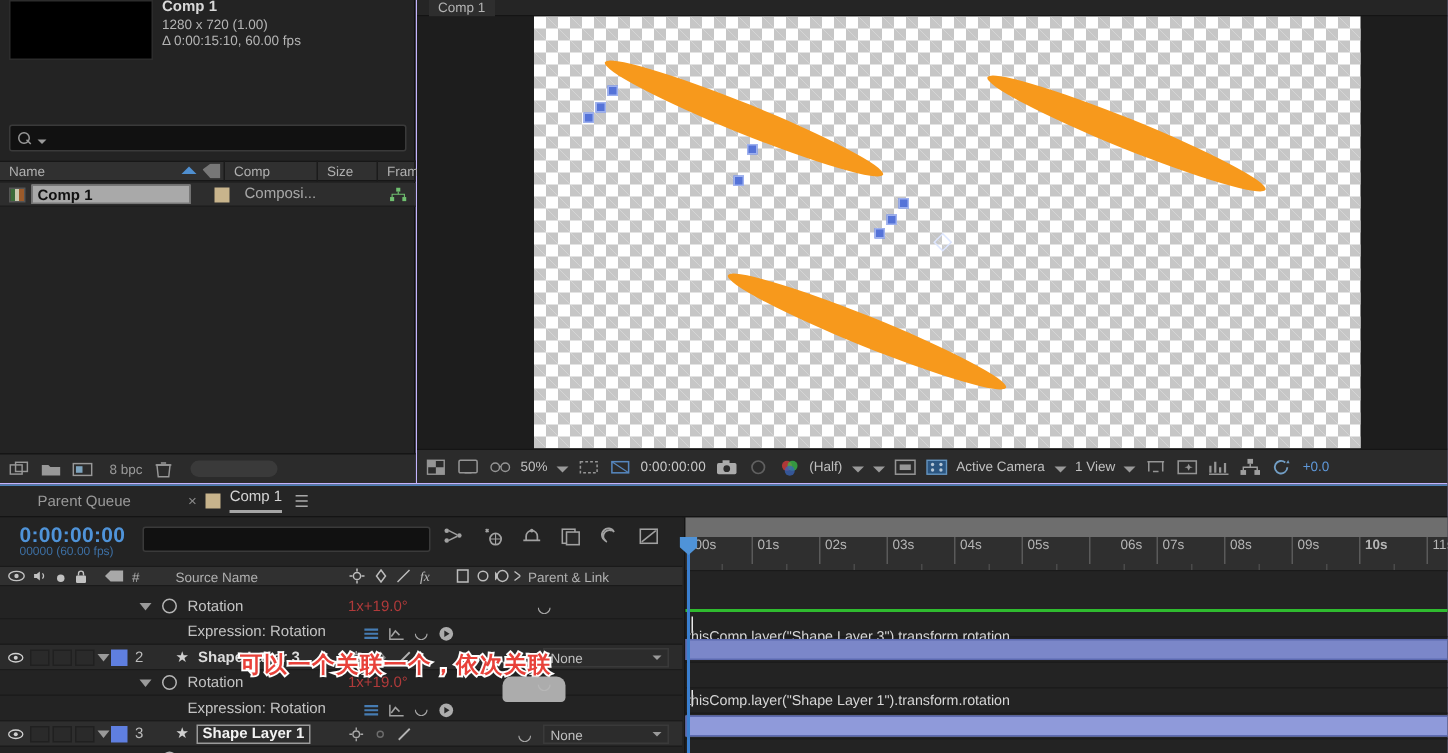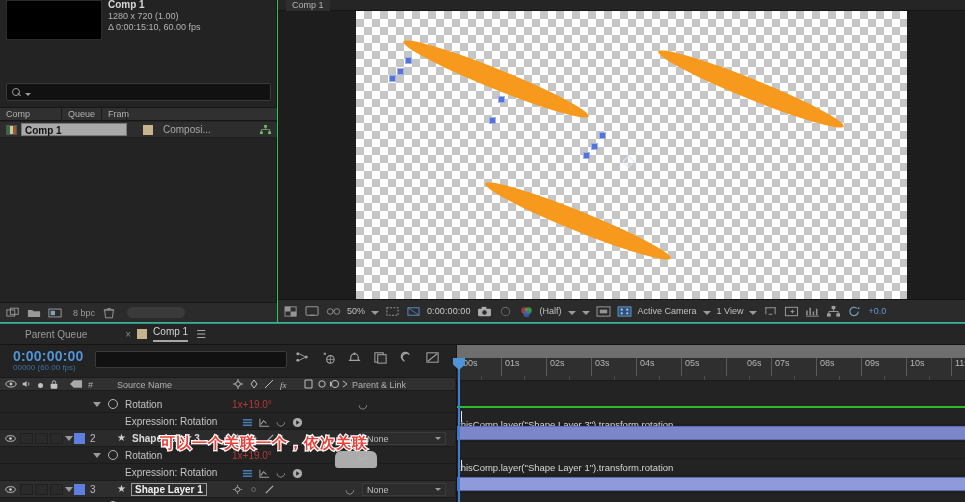--- a/index.html
+++ b/index.html
@@ -2,21 +2,21 @@
 <html><head>
 <meta charset="utf-8">
 <style>
   * { box-sizing: border-box; margin: 0; padding: 0; }
   html, body {
     width: 965px; height: 502px;
     background: #1e1e1e;
     font-family: "Liberation Sans", sans-serif;
     overflow: hidden;
   }
-  #app { position: relative; width: 965px; height: 502px; background: #22c55e; }
+  #app { position: relative; width: 965px; height: 502px; background: #c4b5fd; }
 
   
   .project-panel {
     position: absolute; left: 0; top: 0; width: 277px; height: 322px;
     background: #232323; border-right: 1px solid #111;
   }
   .proj-thumb {
     position: absolute; left: 6px; top: 0; width: 96px; height: 40px;
     background: #000; border: 1px solid #2c2c2c;
   }
@@ -286,22 +286,27 @@
       <div class="proj-dim">1280 x 720 (1.00)</div>
       <div class="proj-dur">Δ 0:00:15:10, 60.00 fps</div>
     </div>
 
     <div class="proj-search">
       <span class="magn"></span>
       <span class="caret"></span>
     </div>
 
     <div class="proj-colhdr">
+      <div class="c" style="width:150px;">
+        <span>Name</span>
+        <span class="sort-arrow"></span>
+        <span class="tag-ico"></span>
+      </div>
       <div class="c" style="width:62px;">Comp</div>
-      <div class="c" style="width:40px;">Queue</div>
+      <div class="c" style="width:40px;">Size</div>
       <div class="c" style="width:25px;">Fram</div>
     </div>
 
     <div class="proj-row">
       <span class="rthumb"></span>
       <span class="rname">Comp 1</span>
       <span class="rswatch"></span>
       <span class="rtype">Composi...</span>
       <svg class="rnet" viewBox="0 0 12 11">
         <rect x="4.5" y="0" width="3" height="3" fill="#6fbf6f"></rect>
@@ -668,21 +673,21 @@
         <span class="tick" style="left:2px;">00s</span>
         <span class="tick" style="left:44px;">01s</span>
         <span class="tick" style="left:89px;">02s</span>
         <span class="tick" style="left:134px;">03s</span>
         <span class="tick" style="left:179px;">04s</span>
         <span class="tick" style="left:224px;">05s</span>
         <span class="tick" style="left:269px;padding-left:20px;">06s</span>
         <span class="tick" style="left:314px;">07s</span>
         <span class="tick" style="left:359px;">08s</span>
         <span class="tick" style="left:404px;">09s</span>
-        <span class="tick" style="left:449px;">10s</span>
+        <span class="tick" style="left:449px;font-weight:bold;">10s</span>
         <span class="tick" style="left:494px;">11s</span>
         <span class="minor" style="left:24px;"></span>
         <span class="minor" style="left:67px;"></span>
         <span class="minor" style="left:112px;"></span>
         <span class="minor" style="left:157px;"></span>
         <span class="minor" style="left:202px;"></span>
         <span class="minor" style="left:247px;"></span>
         <span class="minor" style="left:292px;"></span>
         <span class="minor" style="left:337px;"></span>
         <span class="minor" style="left:382px;"></span>

